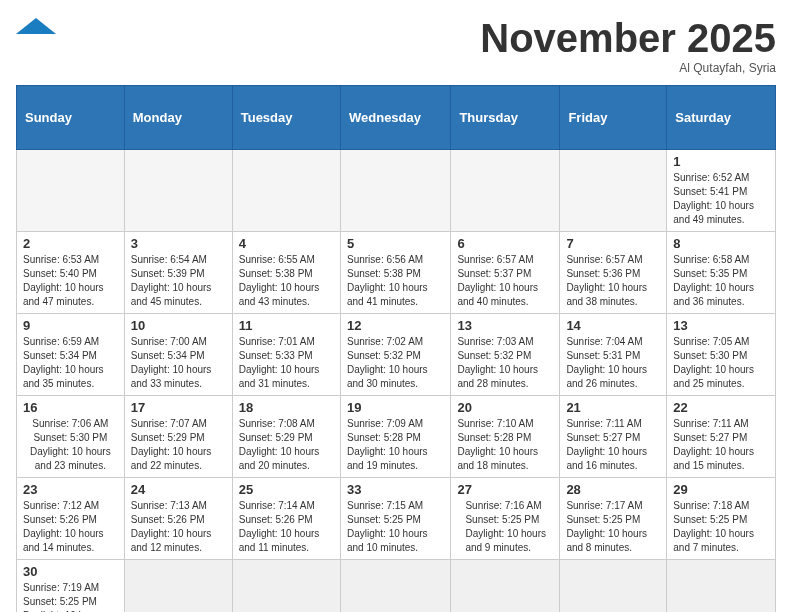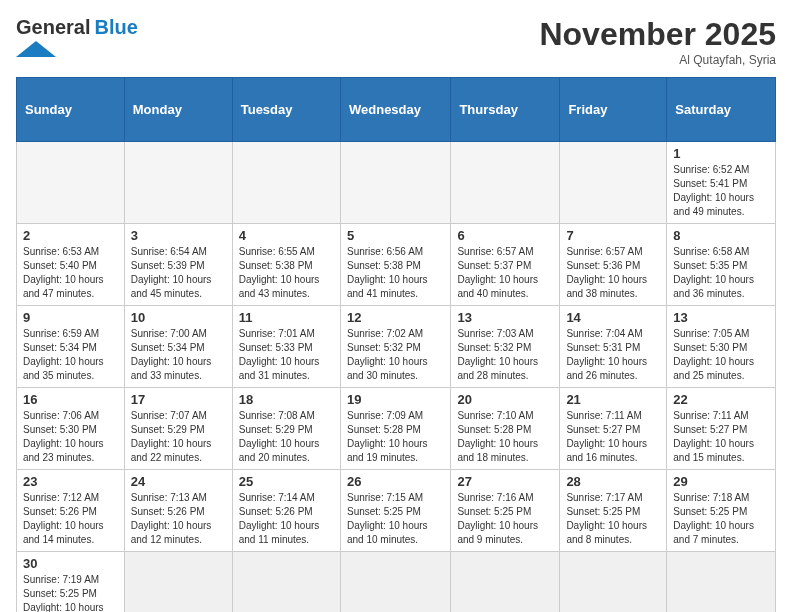--- a/index.html
+++ b/index.html
@@ -23,21 +23,21 @@
     }
     .logo-icon {
       width: 40px;
       height: 16px;
       margin-top: 2px;
     }
     .title-block {
       text-align: right;
     }
     .month-title {
-      font-size: 32px;
+      font-size: 40px;
       font-weight: bold;
       color: #333;
     }
     .location {
       font-size: 12px;
       color: #555;
     }
     .calendar {
       width: 100%;
       border-collapse: collapse;
@@ -79,24 +79,20 @@
       font-size: 10px;
       color: #333;
       line-height: 1.4;
     }
   </style>
 </head>
 <body>
 
 <div class="header">
   <div class="logo">
-    <div style="display:flex;align-items:center;gap:4px;">
-      <span style="font-size:20px;font-weight:bold;color:#333;">General</span>
-      <span style="font-size:20px;font-weight:bold;color:#1a7cc1;">Blue</span>
-    </div>
     <svg class="logo-icon" viewBox="0 0 50 20" xmlns="http://www.w3.org/2000/svg">
       <polygon points="0,20 25,0 50,20" fill="#1a7cc1"></polygon>
     </svg>
   </div>
   <div class="title-block">
     <div class="month-title">November 2025</div>
     <div class="location">Al Qutayfah, Syria</div>
   </div>
 </div>
 
@@ -226,21 +222,21 @@
           <span class="day-number">13</span>
           <div class="day-info" style="white-space: pre-line;">Sunrise: 7:05 AM
 Sunset: 5:30 PM
 Daylight: 10 hours
 and 25 minutes.</div>
         </td>
       </tr>
       <tr>
         <td>
           <span class="day-number">16</span>
-          <div class="day-info" style="white-space: pre-line;">Sunrise: 7:06 AM
+          <div class="day-info" style="white-space: pre-line; text-align: center;">Sunrise: 7:06 AM
 Sunset: 5:30 PM
 Daylight: 10 hours
 and 23 minutes.</div>
         </td>
         <td>
           <span class="day-number">17</span>
           <div class="day-info" style="white-space: pre-line;">Sunrise: 7:07 AM
 Sunset: 5:29 PM
 Daylight: 10 hours
 and 22 minutes.</div>
@@ -297,29 +293,29 @@
 and 12 minutes.</div>
         </td>
         <td>
           <span class="day-number">25</span>
           <div class="day-info" style="white-space: pre-line;">Sunrise: 7:14 AM
 Sunset: 5:26 PM
 Daylight: 10 hours
 and 11 minutes.</div>
         </td>
         <td>
-          <span class="day-number">26</span>
+          <span class="day-number">33</span>
           <div class="day-info" style="white-space: pre-line;">Sunrise: 7:15 AM
 Sunset: 5:25 PM
 Daylight: 10 hours
 and 10 minutes.</div>
         </td>
         <td>
           <span class="day-number">27</span>
-          <div class="day-info" style="white-space: pre-line;">Sunrise: 7:16 AM
+          <div class="day-info" style="white-space: pre-line; margin-left: 8px;">Sunrise: 7:16 AM
 Sunset: 5:25 PM
 Daylight: 10 hours
 and 9 minutes.</div>
         </td>
         <td>
           <span class="day-number">28</span>
           <div class="day-info" style="white-space: pre-line;">Sunrise: 7:17 AM
 Sunset: 5:25 PM
 Daylight: 10 hours
 and 8 minutes.</div>

